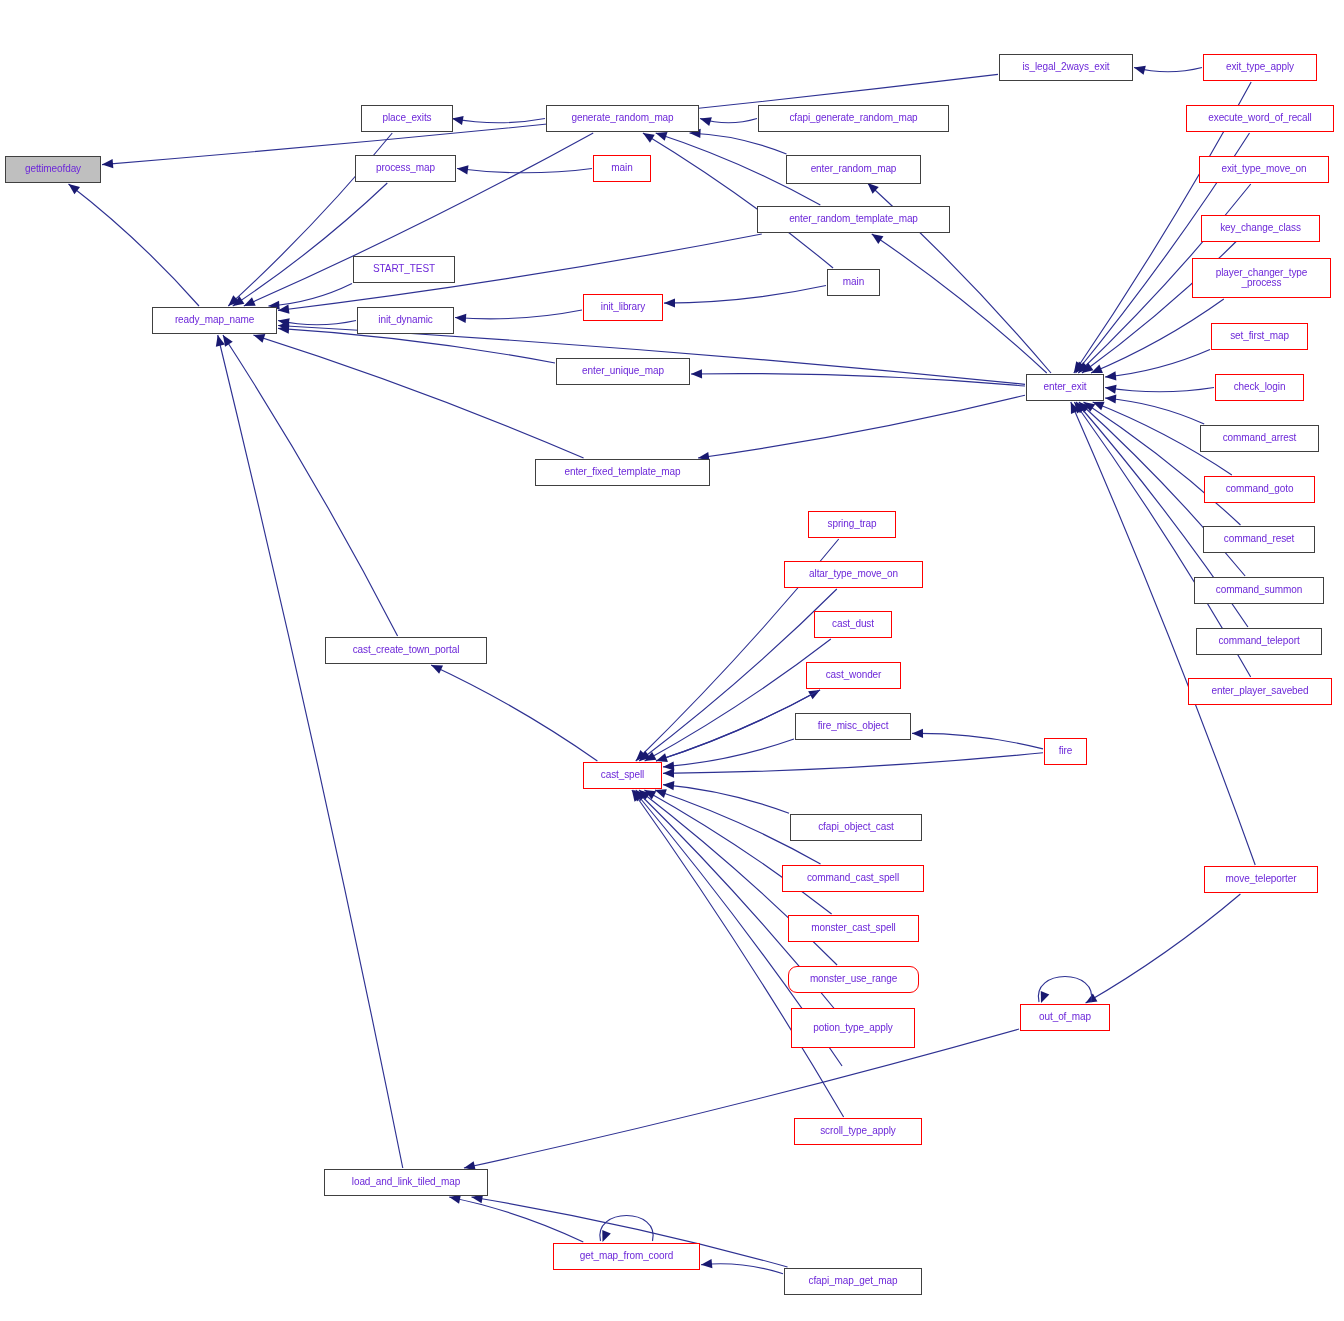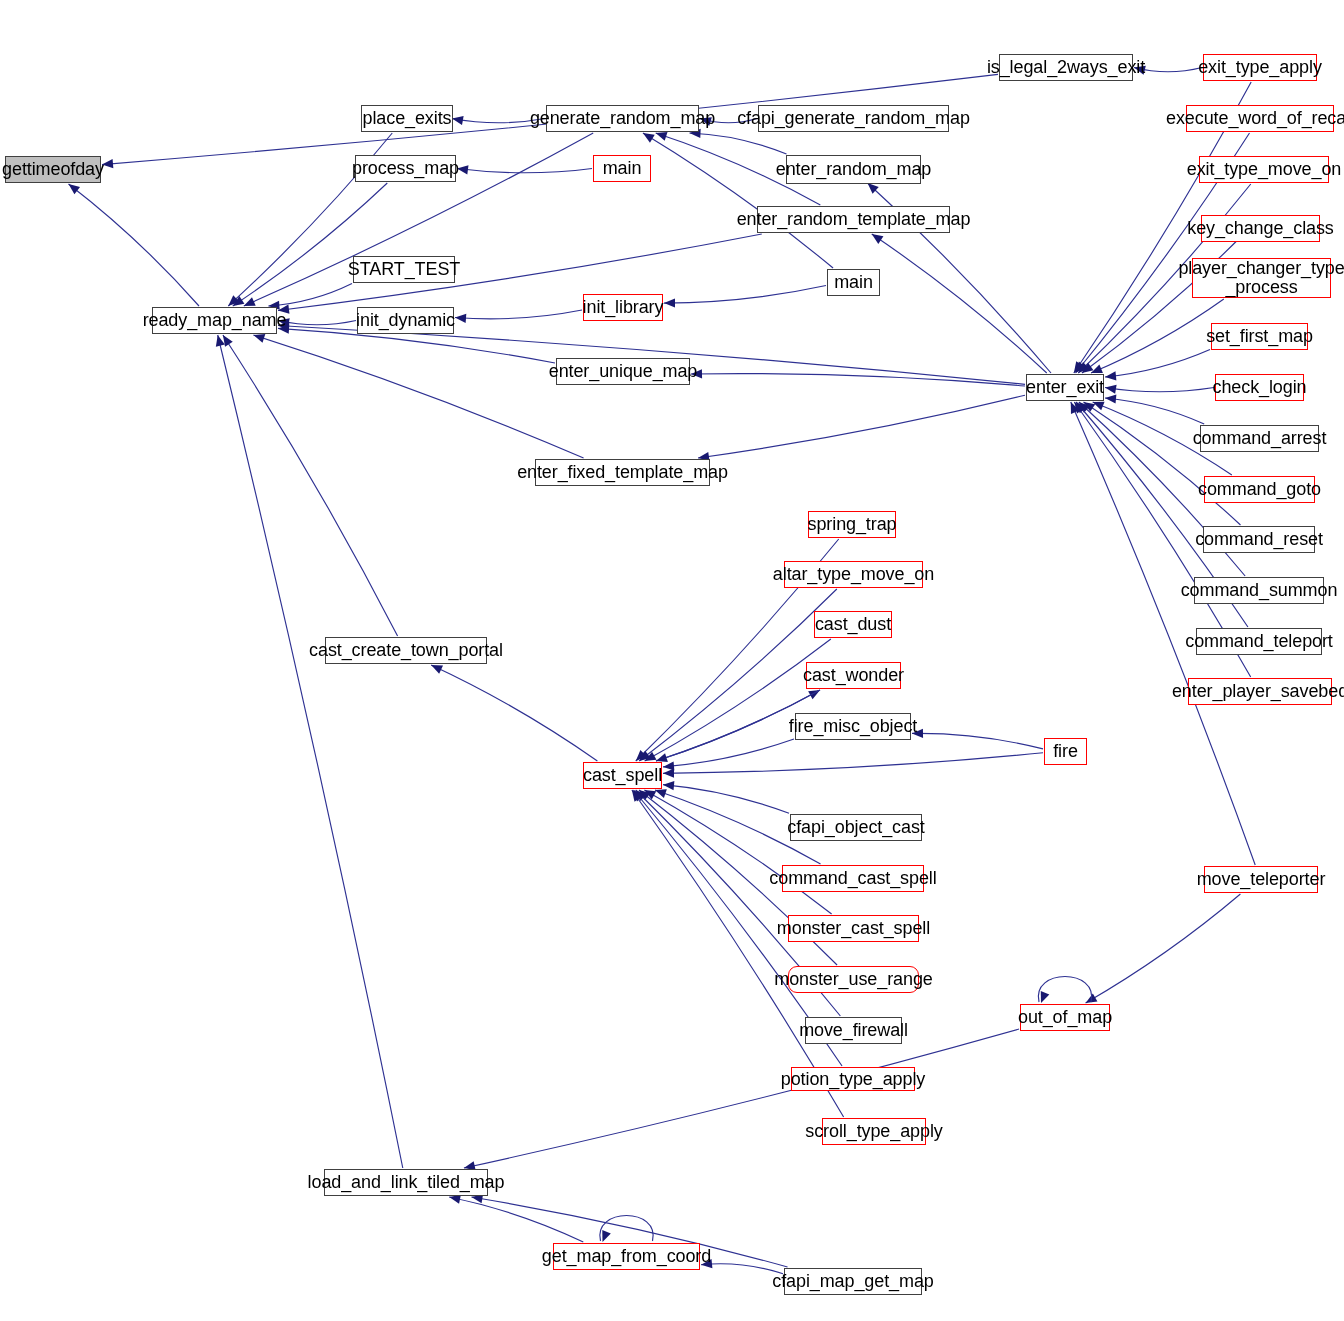--- a/index.html
+++ b/index.html
@@ -26,23 +26,23 @@
   }
   .gnode {
     position: absolute;
     box-sizing: border-box;
     display: flex;
     align-items: center;
     justify-content: center;
     text-align: center;
     background: #ffffff;
     border: 1px solid #404040;
-    font-size: 18px;
+    font-size: 10px;
     line-height: 1.05;
-    color: #000000;
+    color: #6d28d9;
     white-space: pre;
     letter-spacing: -0.1px;
   }
   .gnode.red {
     border: 1px solid #ff0000;
   }
   .gnode.filled {
     background: #bfbfbf;
     border: 1px solid #404040;
   }
@@ -229,20 +229,20 @@
       <div class="gnode" style="left: 795px; top: 713px; width: 116px; height: 27px;">fire_misc_object</div>
       <div class="gnode red" style="left: 1044px; top: 738px; width: 43px; height: 27px;">fire</div>
       <div class="gnode red" style="left: 583px; top: 762px; width: 79px; height: 27px;">cast_spell</div>
       <div class="gnode" style="left: 790px; top: 814px; width: 132px; height: 27px;">cfapi_object_cast</div>
       <div class="gnode red" style="left: 782px; top: 865px; width: 142px; height: 27px;">command_cast_spell</div>
       <div class="gnode red" style="left: 1204px; top: 866px; width: 114px; height: 27px;">move_teleporter</div>
       <div class="gnode red" style="left: 788px; top: 915px; width: 131px; height: 27px;">monster_cast_spell</div>
       <div class="gnode red" style="left: 788px; top: 966px; width: 131px; height: 27px; border-radius: 9px;">monster_use_range</div>
       <div class="gnode red" style="left: 1020px; top: 1004px; width: 90px; height: 27px;">out_of_map</div>
       <div class="gnode" style="left: 805px; top: 1017px; width: 97px; height: 27px;">move_firewall</div>
-      <div class="gnode red" style="left: 791px; top: 1067px; width: 124px; height: 24px;">potion_type_apply</div>
-      <div class="gnode red" style="left: 794px; top: 1118px; width: 104px; height: 27px; margin-left: 28px;">scroll_type_apply</div>
+      <div class="gnode red" style="left: 791px; top: 1008px; width: 124px; height: 40px;">potion_type_apply</div>
+      <div class="gnode red" style="left: 794px; top: 1118px; width: 128px; height: 27px;">scroll_type_apply</div>
       <div class="gnode" style="left: 325px; top: 637px; width: 162px; height: 27px;">cast_create_town_portal</div>
       <div class="gnode" style="left: 324px; top: 1169px; width: 164px; height: 27px;">load_and_link_tiled_map</div>
       <div class="gnode red" style="left: 553px; top: 1243px; width: 147px; height: 27px;">get_map_from_coord</div>
       <div class="gnode" style="left: 784px; top: 1268px; width: 138px; height: 27px;">cfapi_map_get_map</div>
     </div>
 </div>
 
 </body></html>

